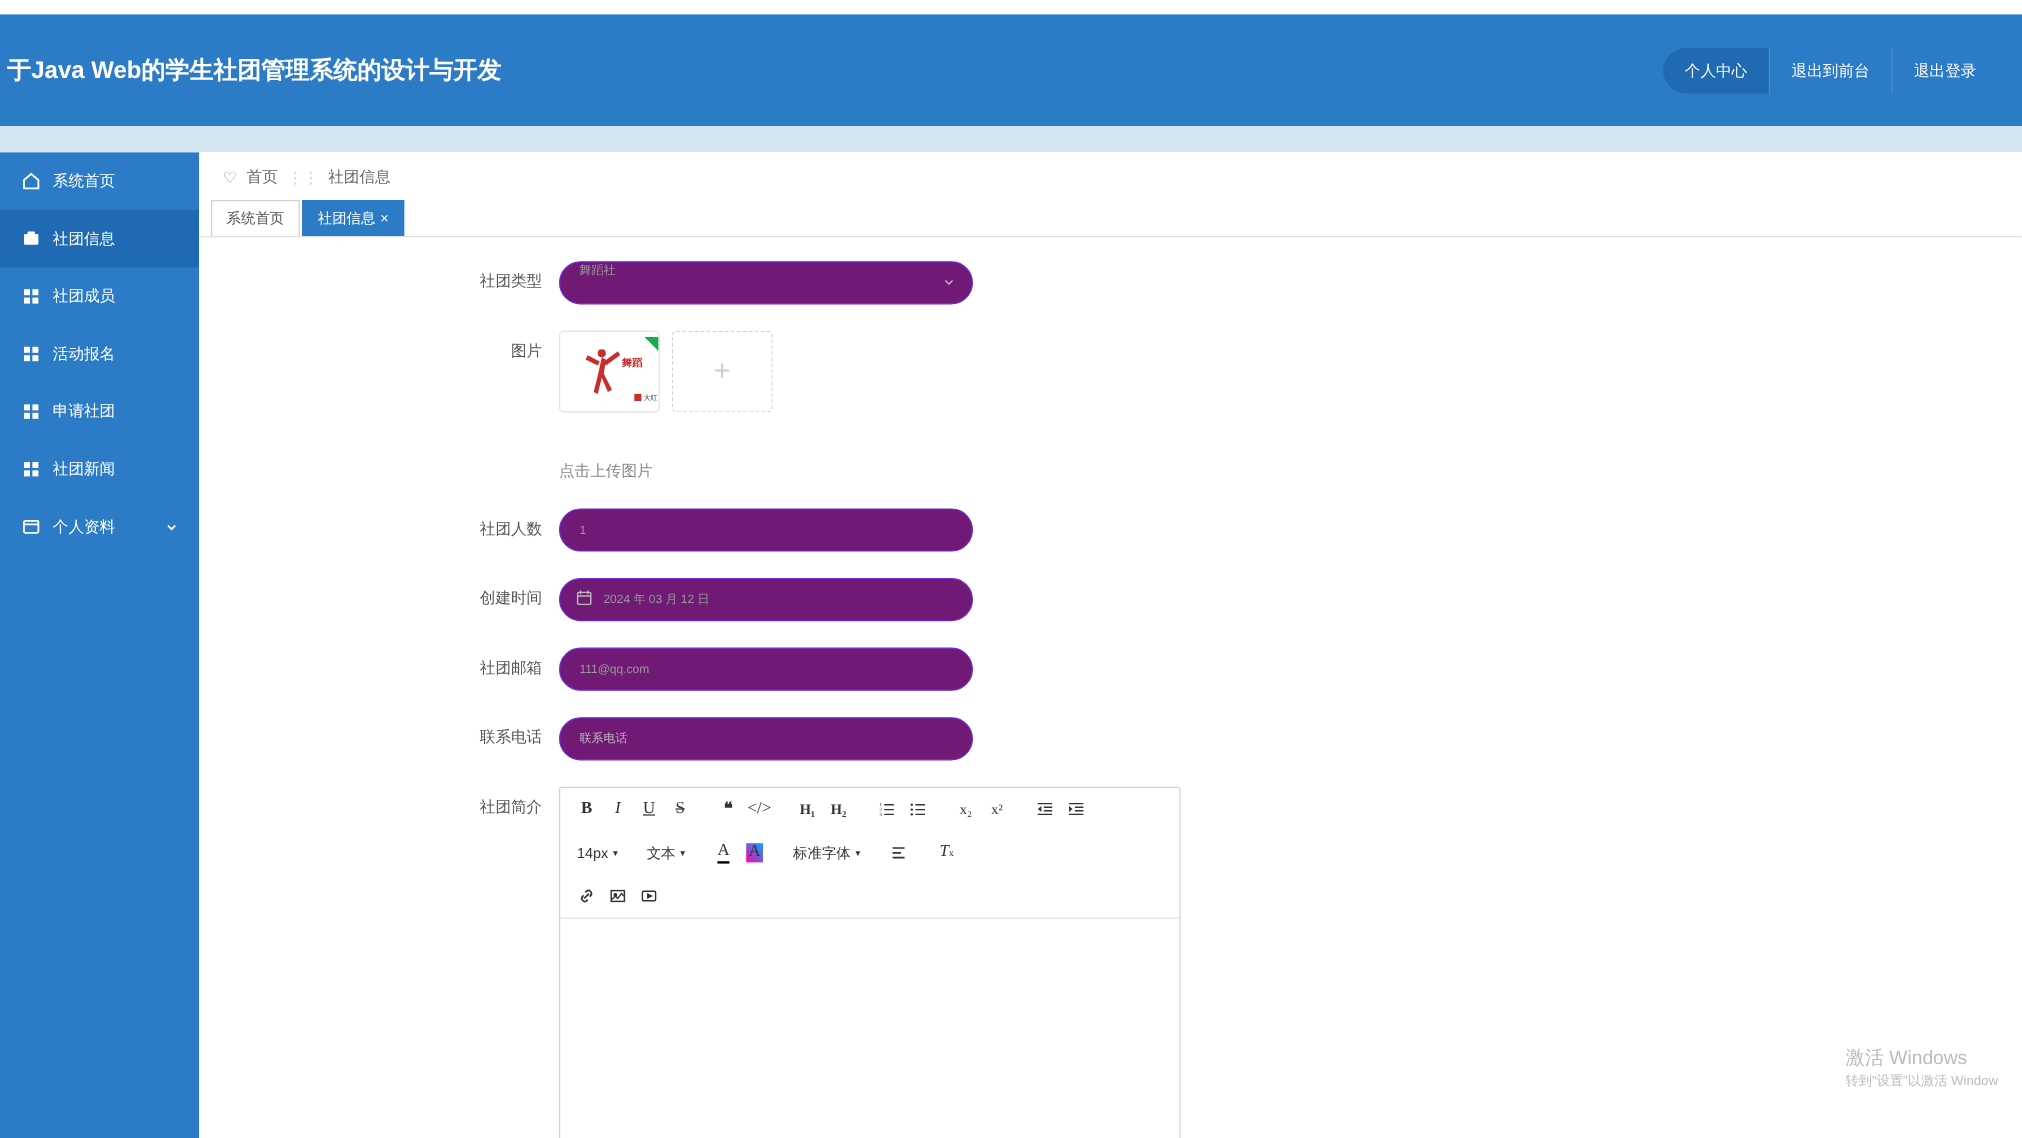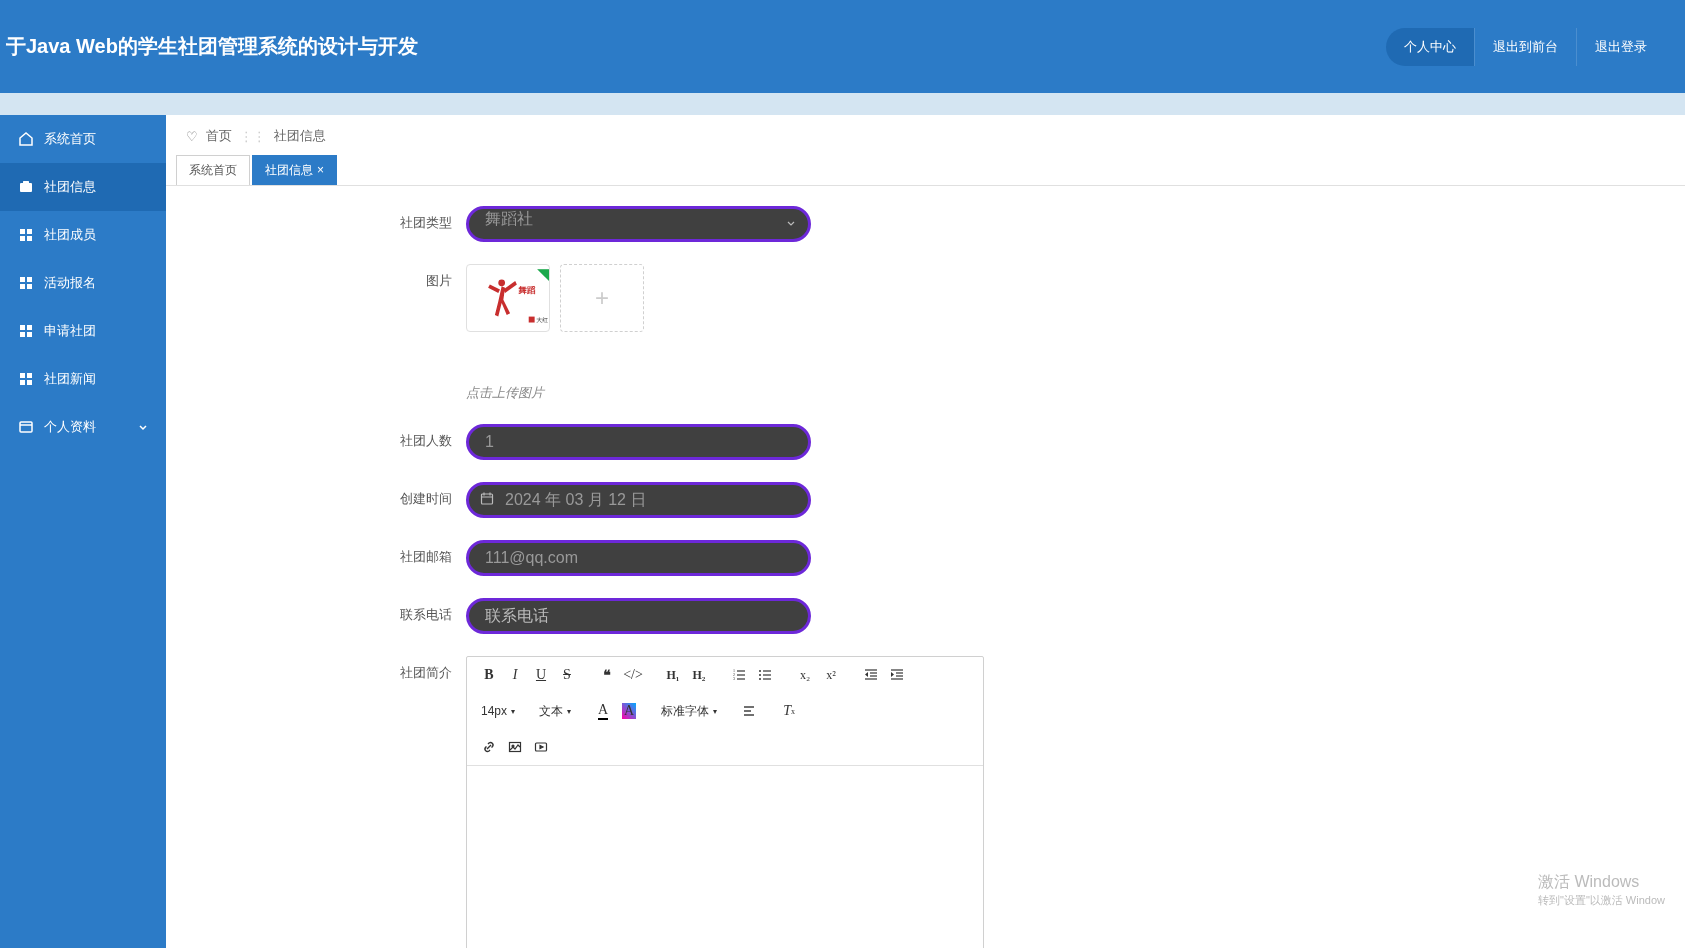--- a/index.html
+++ b/index.html
@@ -1,18 +1,18 @@
 <!DOCTYPE html>
 <html><head>
   <meta charset="utf-8">
   <style>
     * { margin: 0; padding: 0; box-sizing: border-box; }
     body { font-family: "Microsoft YaHei", Arial, sans-serif; font-size: 14px; color: #333; background: #fff; overflow: hidden; }
     
-    .header { background: #2C7BC7; height: 93px; display: flex; align-items: center; justify-content: space-between; padding: 0 20px 0 6px; }
+    .header { background: #2C7BC7; height: 93px; display: flex; align-items: center; justify-content: space-between; padding: 0 20px 0 6px; margin-top: 12px; }
     .header-title { color: #fff; font-size: 20px; font-weight: bold; }
     .header-nav { display: flex; gap: 0; }
     .header-nav-item { color: #fff; padding: 10px 18px; cursor: pointer; font-size: 13px; border-left: 1px solid rgba(255,255,255,0.15); }
     .header-nav-item:first-child { background: #1F6AB3; border-radius: 20px 0 0 20px; border-left: none; }
     
     .light-strip { background: #D4E5F2; height: 22px; }
     
     .container { display: flex; height: calc(100vh - 115px); }
     
     .sidebar { width: 166px; background: #2C7BC7; color: #fff; flex-shrink: 0; }
@@ -30,21 +30,21 @@
     .tab { padding: 6px 12px; font-size: 12px; border: 1px solid #d0d0d0; border-bottom: none; background: #fff; cursor: pointer; margin-right: 2px; color: #555; }
     .tab.active { background: #2C7BC7; color: #fff; border-color: #2C7BC7; }
     .tab .close { margin-left: 4px; cursor: pointer; }
     
     .form { padding: 20px 40px; }
     .form-row { display: flex; align-items: flex-start; margin-bottom: 22px; }
     .form-label { width: 260px; text-align: right; padding-right: 14px; color: #555; font-size: 13px; padding-top: 8px; flex-shrink: 0; }
     .form-control { width: 345px; }
     
     .select-wrap, .input-wrap { position: relative; }
-    .select, .text-input, .date-input { width: 100%; height: 36px; border: 3px solid #6d28d9; border-radius: 18px; padding: 0 16px; font-size: 16px; color: #999; outline: none; background: #404040; }
+    .select, .text-input, .date-input { width: 100%; height: 36px; border: 1px solid #6d28d9; border-radius: 18px; padding: 0 16px; font-size: 10px; color: #999; outline: none; background: #701a75; }
     .select { appearance: none; cursor: pointer; }
     .select-arrow { position: absolute; right: 14px; top: 50%; transform: translateY(-50%); pointer-events: none; color: #bbb; }
     .date-input { padding-left: 36px; }
     .date-icon { position: absolute; left: 14px; top: 50%; transform: translateY(-50%); color: #bbb; }
     .text-input::placeholder { color: #bbb; }
     
     .img-upload-area { display: flex; gap: 10px; }
     .img-thumb { width: 84px; height: 68px; border: 1px solid #e0e0e0; border-radius: 4px; overflow: hidden; position: relative; background: #fff; padding-left: 11px; }
     .dance-svg { width: 100%; height: 100%; }
     .img-add { width: 84px; height: 68px; border: 1px dashed #d0d0d0; border-radius: 4px; display: flex; align-items: center; justify-content: center; color: #ccc; cursor: pointer; font-size: 24px; }
@@ -202,21 +202,21 @@
                   <text x="48" y="28" font-size="10" font-weight="bold">舞蹈</text>
                 </g>
                 <rect x="60" y="56" width="7" height="7" fill="#C82E2E"></rect>
                 <text x="69" y="62" font-size="7" fill="#333">大红</text>
               </svg>
             </div>
             <div class="img-add">
               <span>+</span>
             </div>
           </div>
-          <div class="upload-hint" style="margin-top:52px;font-style:italic;">点击上传图片</div>
+          <div class="upload-hint" style="margin-top:40px;">点击上传图片</div>
         </div>
       </div>
 
       <div class="form-row">
         <div class="form-label">社团人数</div>
         <div class="form-control input-wrap">
           <input type="text" class="text-input" value="1" style="">
         </div>
       </div>
 

